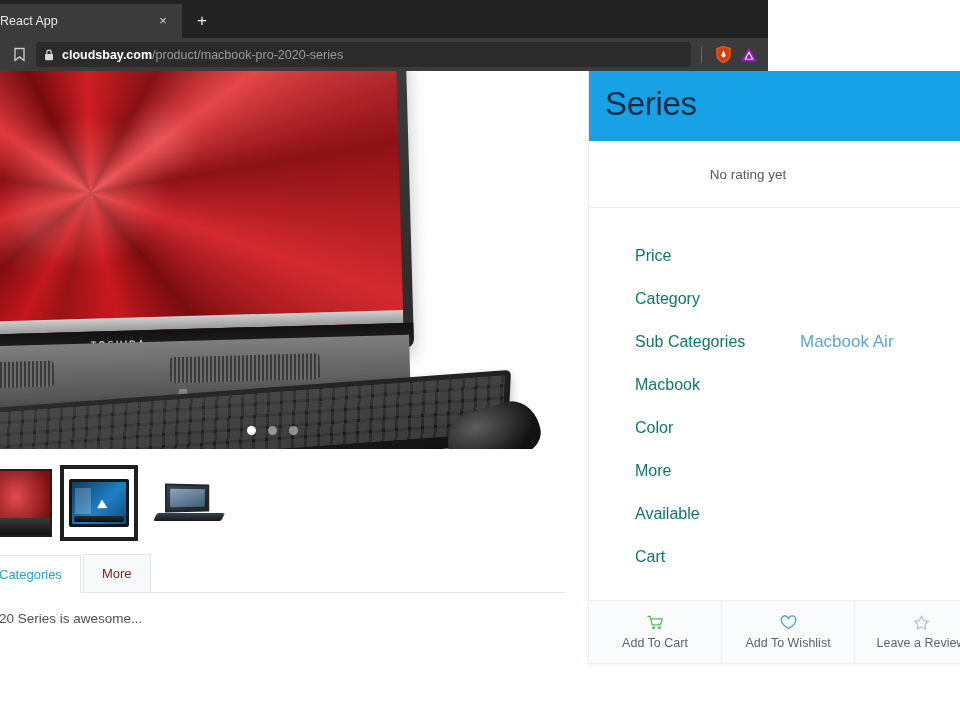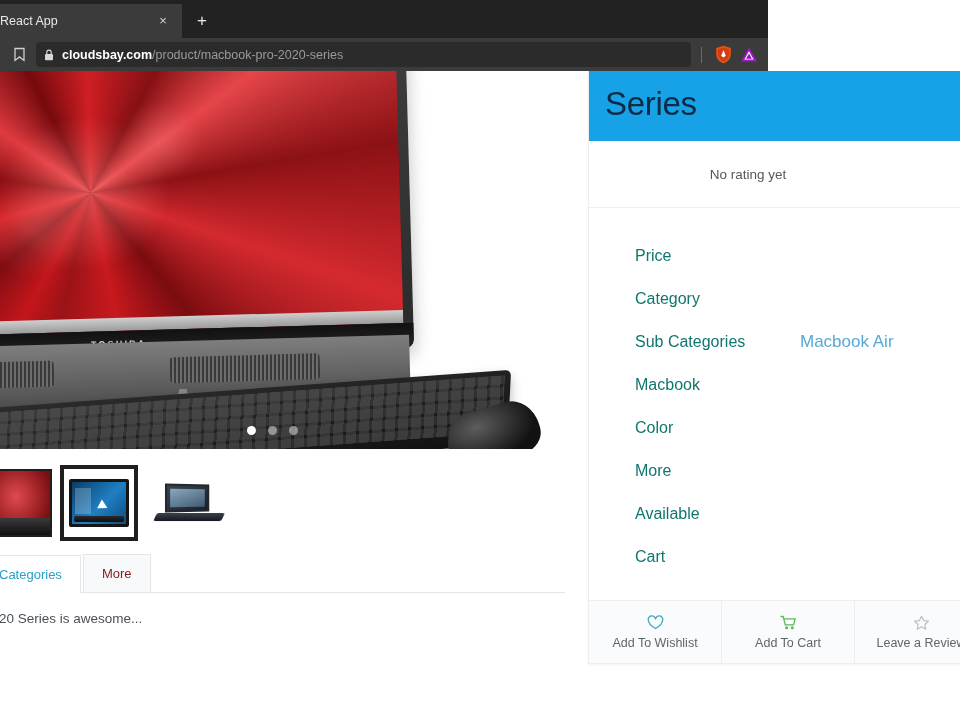--- a/index.html
+++ b/index.html
@@ -553,35 +553,35 @@
         <span class="spec-label">Cart</span>
         <span class="spec-values"></span>
       </div>
     </div>
 
     <div id="action-bar">
 
       <div class="action">
         <span class="action-icon">
           <svg width="17" height="15" viewBox="0 0 17 15">
-            <path d="M8.5 13.5C8.5 13.5 1.3 9.4 1.3 5.1a3.6 3.6 0 017.2-1.3 3.6 3.6 0 017.2 1.3c0 4.3-7.2 8.4-7.2 8.4z" fill="none" stroke="#3fa9ba" stroke-width="1.3" stroke-linejoin="round"></path>
-          </svg>
-        </span>
-        <span class="action-label">Add To Wishlist</span>
-      </div>
-
-      <div class="action">
-        <span class="action-icon">
-          <svg width="17" height="15" viewBox="0 0 17 15">
             <path d="M1 1.5h2.2l2 8.3h8.4l1.6-5.9H4.4" fill="none" stroke="#5cb85c" stroke-width="1.3" stroke-linejoin="round" stroke-linecap="round"></path>
             <circle cx="6.6" cy="12.7" r="1.5" fill="#5cb85c"></circle>
             <circle cx="12.3" cy="12.7" r="1.5" fill="#5cb85c"></circle>
           </svg>
         </span>
         <span class="action-label">Add To Cart</span>
+      </div>
+
+      <div class="action">
+        <span class="action-icon">
+          <svg width="17" height="15" viewBox="0 0 17 15">
+            <path d="M8.5 13.5C8.5 13.5 1.3 9.4 1.3 5.1a3.6 3.6 0 017.2-1.3 3.6 3.6 0 017.2 1.3c0 4.3-7.2 8.4-7.2 8.4z" fill="none" stroke="#3fa9ba" stroke-width="1.3" stroke-linejoin="round"></path>
+          </svg>
+        </span>
+        <span class="action-label">Add To Wishlist</span>
       </div>
 
       <div class="action">
         <span class="action-icon">
           <svg width="17" height="15" viewBox="0 0 17 15">
             <path d="M8.5 1.2l2.1 4.4 4.8.6-3.5 3.3.9 4.7-4.3-2.4-4.3 2.4.9-4.7L1.6 6.2l4.8-.6z" fill="none" stroke="#b9c0c6" stroke-width="1.2" stroke-linejoin="round"></path>
           </svg>
         </span>
         <span class="action-label">Leave a Review</span>
       </div>

